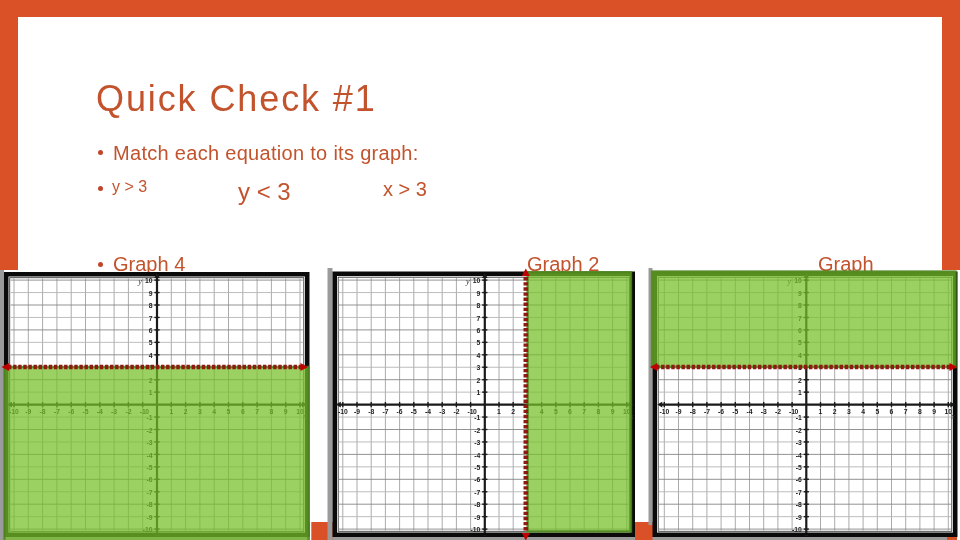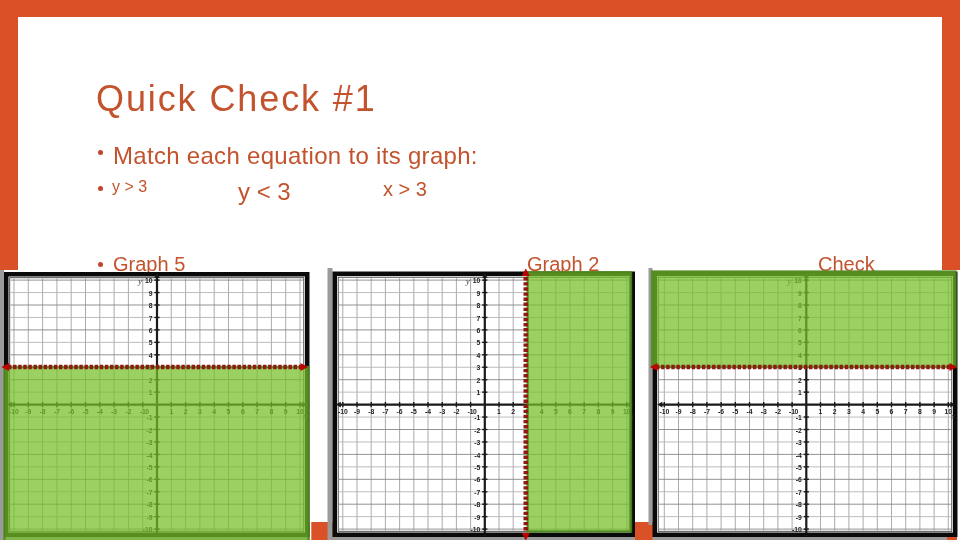--- a/index.html
+++ b/index.html
@@ -12,31 +12,31 @@
 </style></head>
 <body>
   <div class="bar" style="left:0;top:0;width:960px;height:17px;"></div>
   <div class="bar" style="left:0;top:17px;width:18px;height:253px;"></div>
   <div class="bar" style="left:942px;top:17px;width:18px;height:253px;"></div>
   <div class="bar" style="left:0;top:522px;width:960px;height:18px;"></div>
 
   <div class="txt" style="left:96px;top:78px;font-size:36px;letter-spacing:1.9px;">Quick Check #1</div>
 
   <div class="dot" style="left:98px;top:150px;"></div>
-  <div class="txt" style="left:113px;top:142px;font-size:24px;letter-spacing:0.3px;">Match each equation to its graph:</div>
+  <div class="txt" style="left:113px;top:142px;font-size:20px;letter-spacing:0.3px;">Match each equation to its graph:</div>
 
   <div class="dot" style="left:98px;top:186px;"></div>
   <div class="txt" style="left:112px;top:178px;font-size:16px;">y &gt; 3</div>
   <div class="txt" style="left:238px;top:178px;font-size:24px;">y &lt; 3</div>
   <div class="txt" style="left:383px;top:178px;font-size:20px;">x &gt; 3</div>
 
   <div class="dot" style="left:98px;top:262px;"></div>
-  <div class="txt" style="left:113px;top:253px;font-size:20px;">Graph 5</div>
+  <div class="txt" style="left:113px;top:253px;font-size:20px;">Graph 4</div>
   <div class="txt" style="left:527px;top:253px;font-size:20px;">Graph 2</div>
-  <div class="txt" style="left:818px;top:253px;font-size:20px;">Check</div>
+  <div class="txt" style="left:818px;top:253px;font-size:20px;">Graph</div>
 
   <svg class="gfx" width="960" height="540" viewBox="0 0 960 540">
 <rect x="309.5" y="270" width="1.8" height="270" fill="#ffffff"></rect>
 <rect x="0" y="270" width="4" height="270" fill="#9b9b9b"></rect>
 <rect x="4" y="537" width="305.5" height="3" fill="#9b9b9b"></rect>
 <rect x="4" y="272" width="305.5" height="265" fill="#0a0a0a"></rect>
 <rect x="8.5" y="276.5" width="296.5" height="256" fill="#ffffff"></rect>
 <rect x="9.7" y="277.7" width="294.1" height="253.6" fill="none" stroke="#3a3a3a" stroke-width="0.9"></rect>
 <line x1="14" y1="278.5" x2="14" y2="530.5" stroke="#969696" stroke-width="0.8"></line>
 <line x1="28.3" y1="278.5" x2="28.3" y2="530.5" stroke="#969696" stroke-width="0.8"></line>

